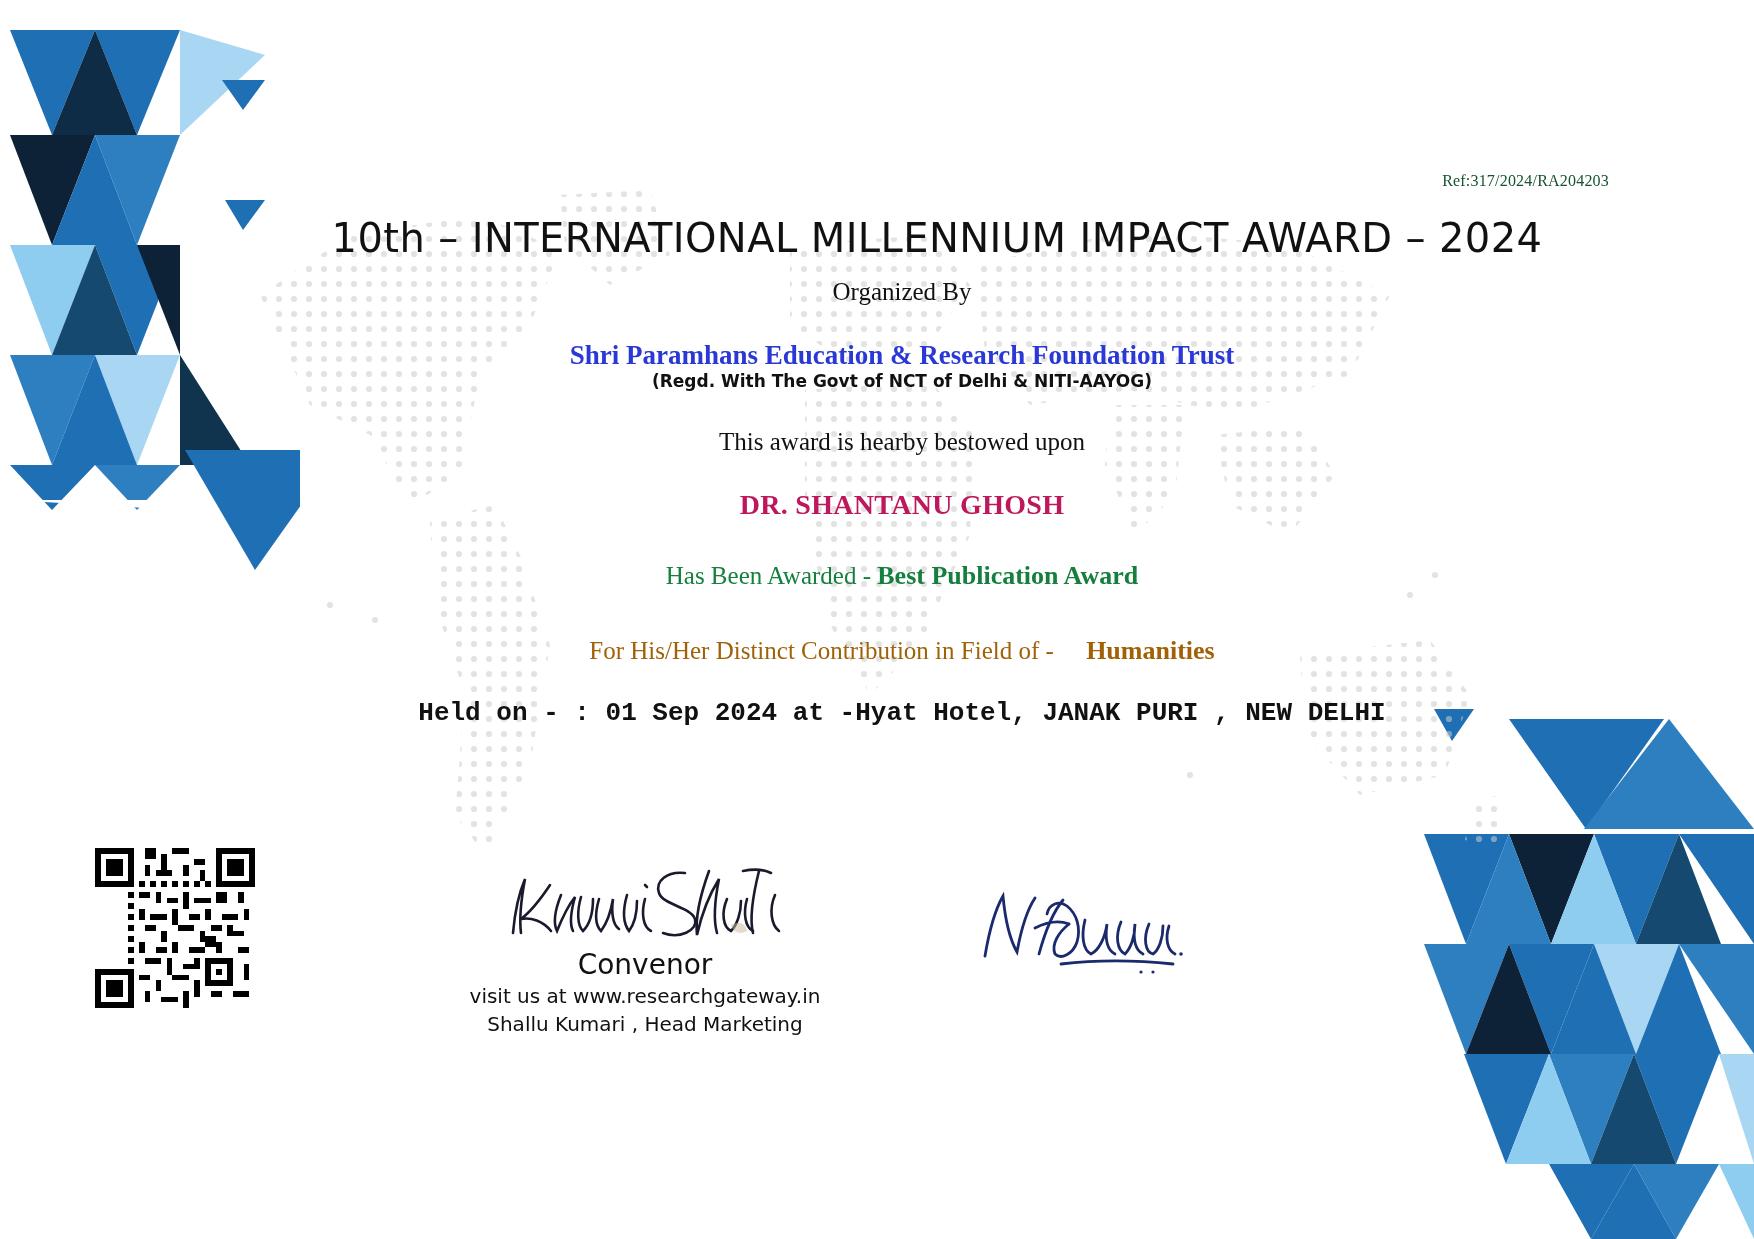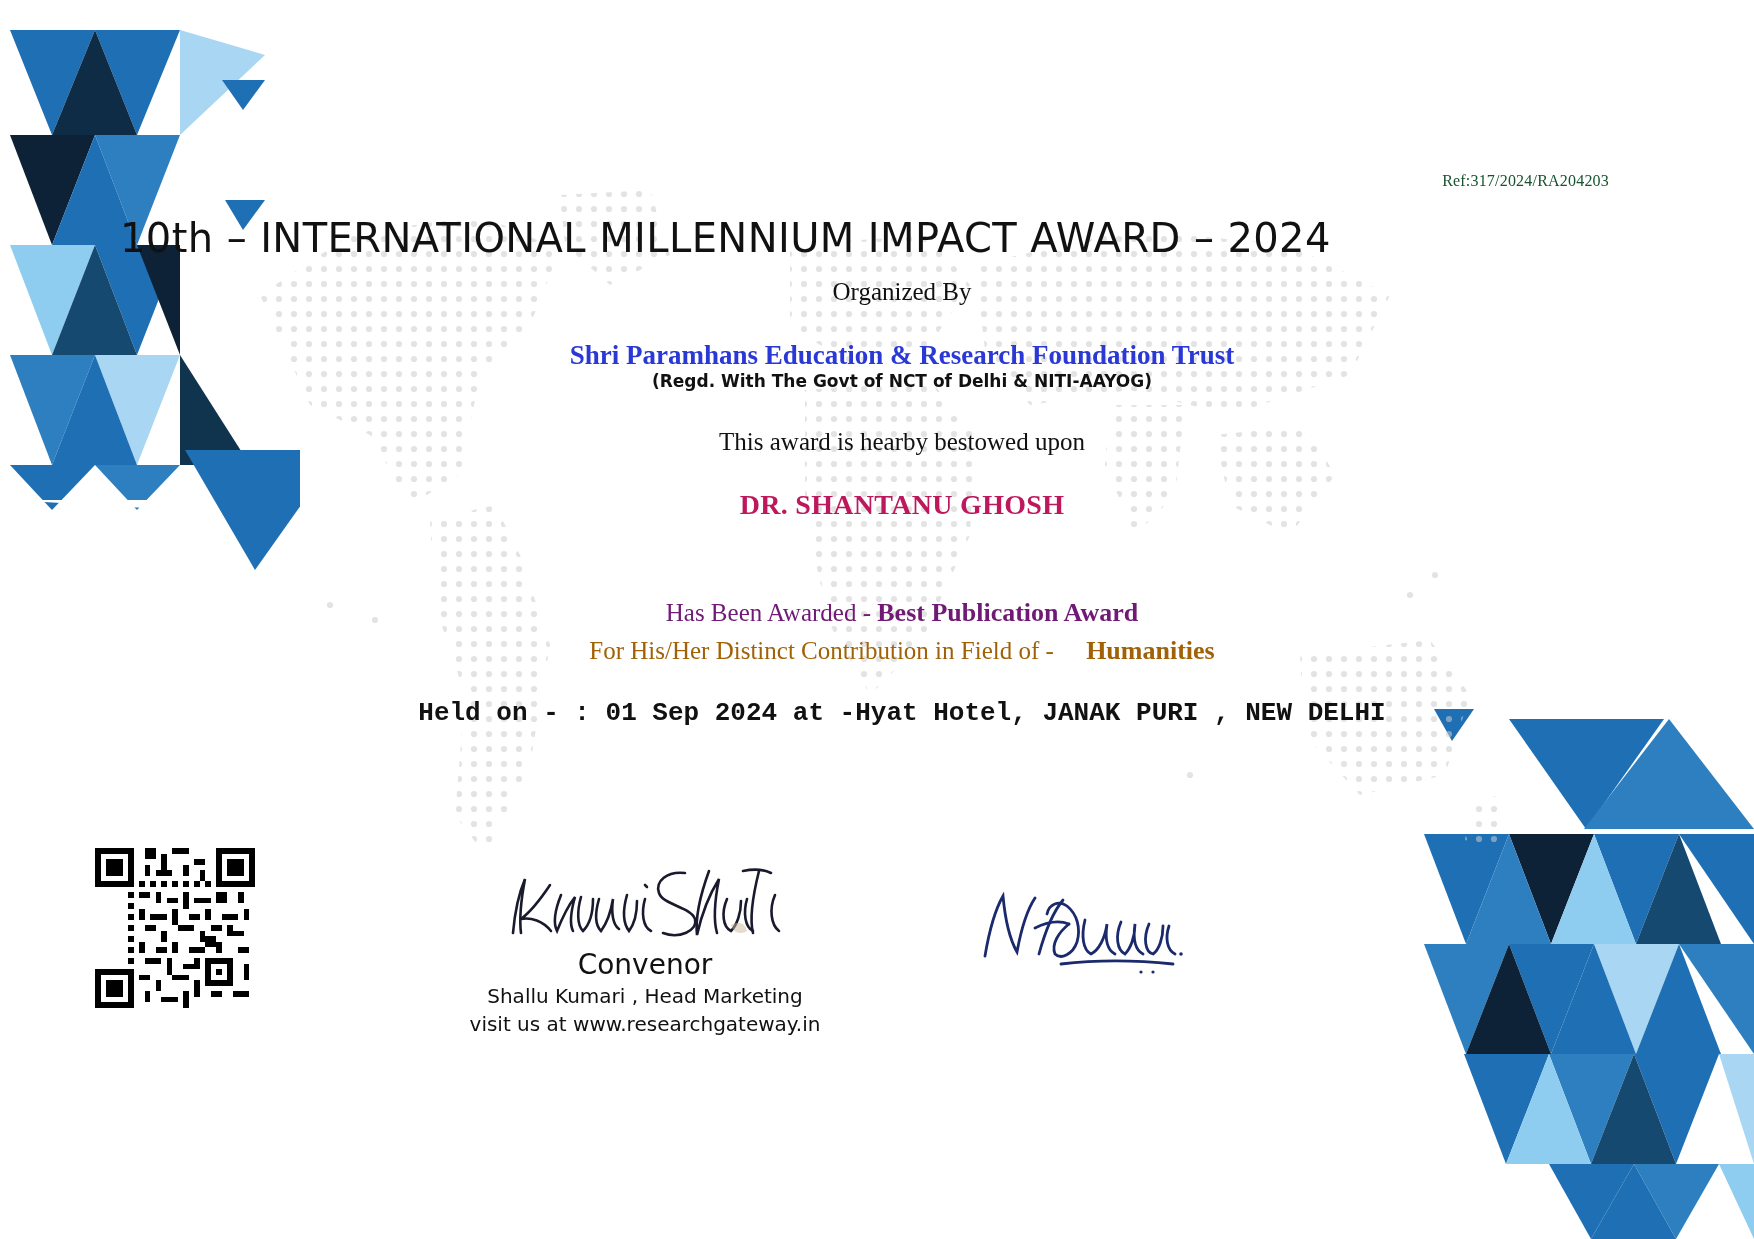--- a/index.html
+++ b/index.html
@@ -44,20 +44,21 @@
     font-size: 16px;
     color: #14532d;
     font-family: "Liberation Serif", serif;
     letter-spacing: 0.2px;
   }
 
   #title {
     position: absolute;
     left: 0; right: 0;
     top: 215px;
+    text-align: center;
     font-family: "DejaVu Sans", sans-serif;
     font-size: 40px;
     font-weight: 400;
     color: #111;
     letter-spacing: 0.4px;
     padding-left: 120px;
   }
 
   .center-line {
     position: absolute;
@@ -86,21 +87,21 @@
   #bestowed { top: 428px; font-size: 25px; color: #111; }
 
   #awardee {
     top: 489px;
     font-size: 28px;
     font-weight: bold;
     color: #be185d;
     letter-spacing: 0.3px;
   }
 
-  #award-line { top: 561px; font-size: 25px; color: #701a75; margin-top: 37px; }
+  #award-line { top: 561px; font-size: 25px; color: #15803d; }
   #award-line b { font-size: 26px; }
 
   #field-line { top: 636px; font-size: 25px; color: #a16207; }
   #field-line .field-val { font-weight: bold; font-size: 26px; padding-left: 26px; }
 
   #held-line { top: 698px; font-size: 26px; color: #111; font-weight: bold; font-family: Liberation Mono, monospace; }
   #held-line .thin { font-weight: bold; }
 
   
   #qr {
@@ -380,22 +381,22 @@
       <path d="M214,16 C206,38 200,62 202,80 C206,62 214,40 224,24 C220,44 218,64 222,78"></path>
       <path d="M232,44 C226,58 228,72 236,76 C242,70 246,58 246,46"></path>
       <path d="M252,44 C248,58 250,72 258,76"></path>
       <path d="M264,16 C258,40 254,62 258,78"></path>
       <path d="M280,40 C274,54 276,70 284,76"></path>
       <path d="M248,16 C258,14 268,14 276,18"></path>
     </g>
     <path d="M236,70 C244,66 250,68 252,76 C246,80 238,78 236,70 Z" fill="#cbb79a" opacity="0.5"></path>
   </svg>
   <div class="sig-role">Convenor</div>
+  <div class="sig-sub">visit us at www.researchgateway.in</div>
   <div class="sig-sub">Shallu Kumari , Head Marketing</div>
-  <div class="sig-sub">visit us at www.researchgateway.in</div>
 </div>
 
 <div class="sig-block" id="sig-right">
   <svg class="sig-img" width="280" height="95" viewBox="0 0 280 95">
     <g fill="none" stroke="#1a2a6c" stroke-width="2.8" stroke-linecap="round">
       <path d="M20,76 C24,52 30,30 38,16 C40,38 44,58 52,72 C56,50 62,30 70,18"></path>
       <path d="M74,74 C80,52 88,32 98,20"></path>
       <path d="M70,48 C82,42 94,40 104,44"></path>
       <path d="M104,44 C94,52 86,64 90,74 C96,80 108,74 112,62 C116,48 112,34 102,26 C94,20 84,24 82,34"></path>
       <path d="M120,40 C116,56 118,70 126,74 C134,70 140,58 142,44 C140,58 142,70 150,74"></path>

